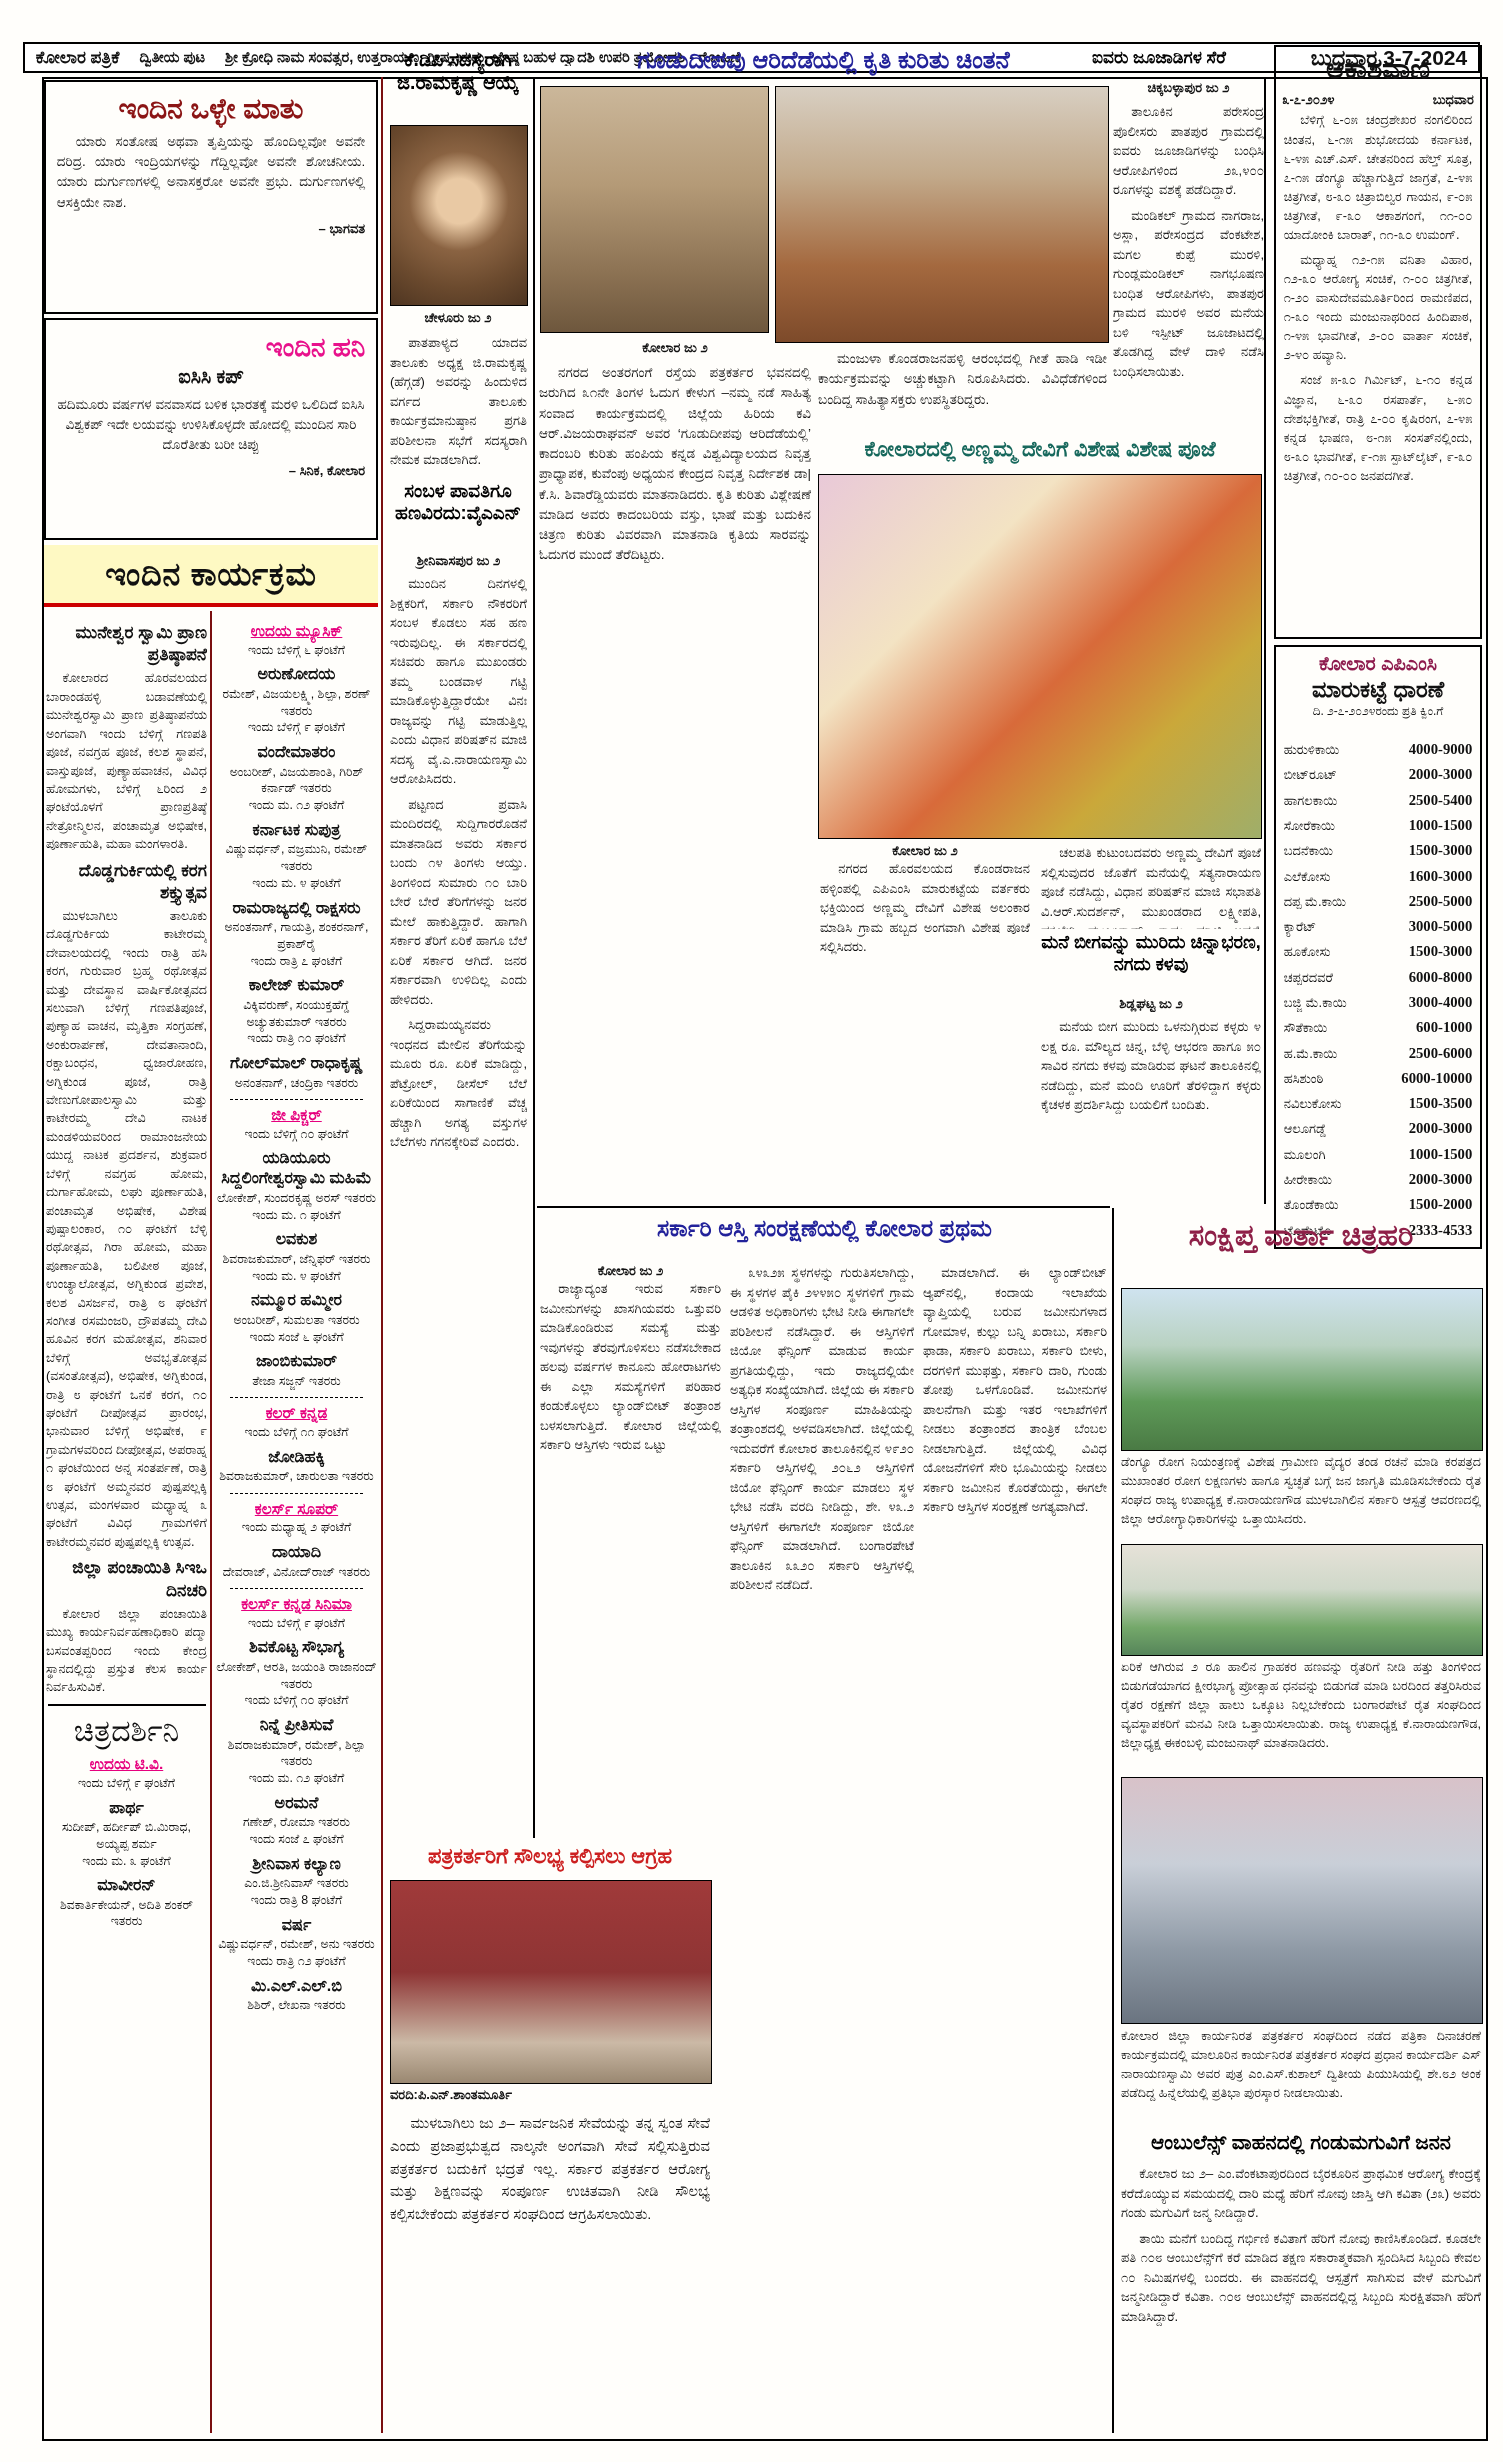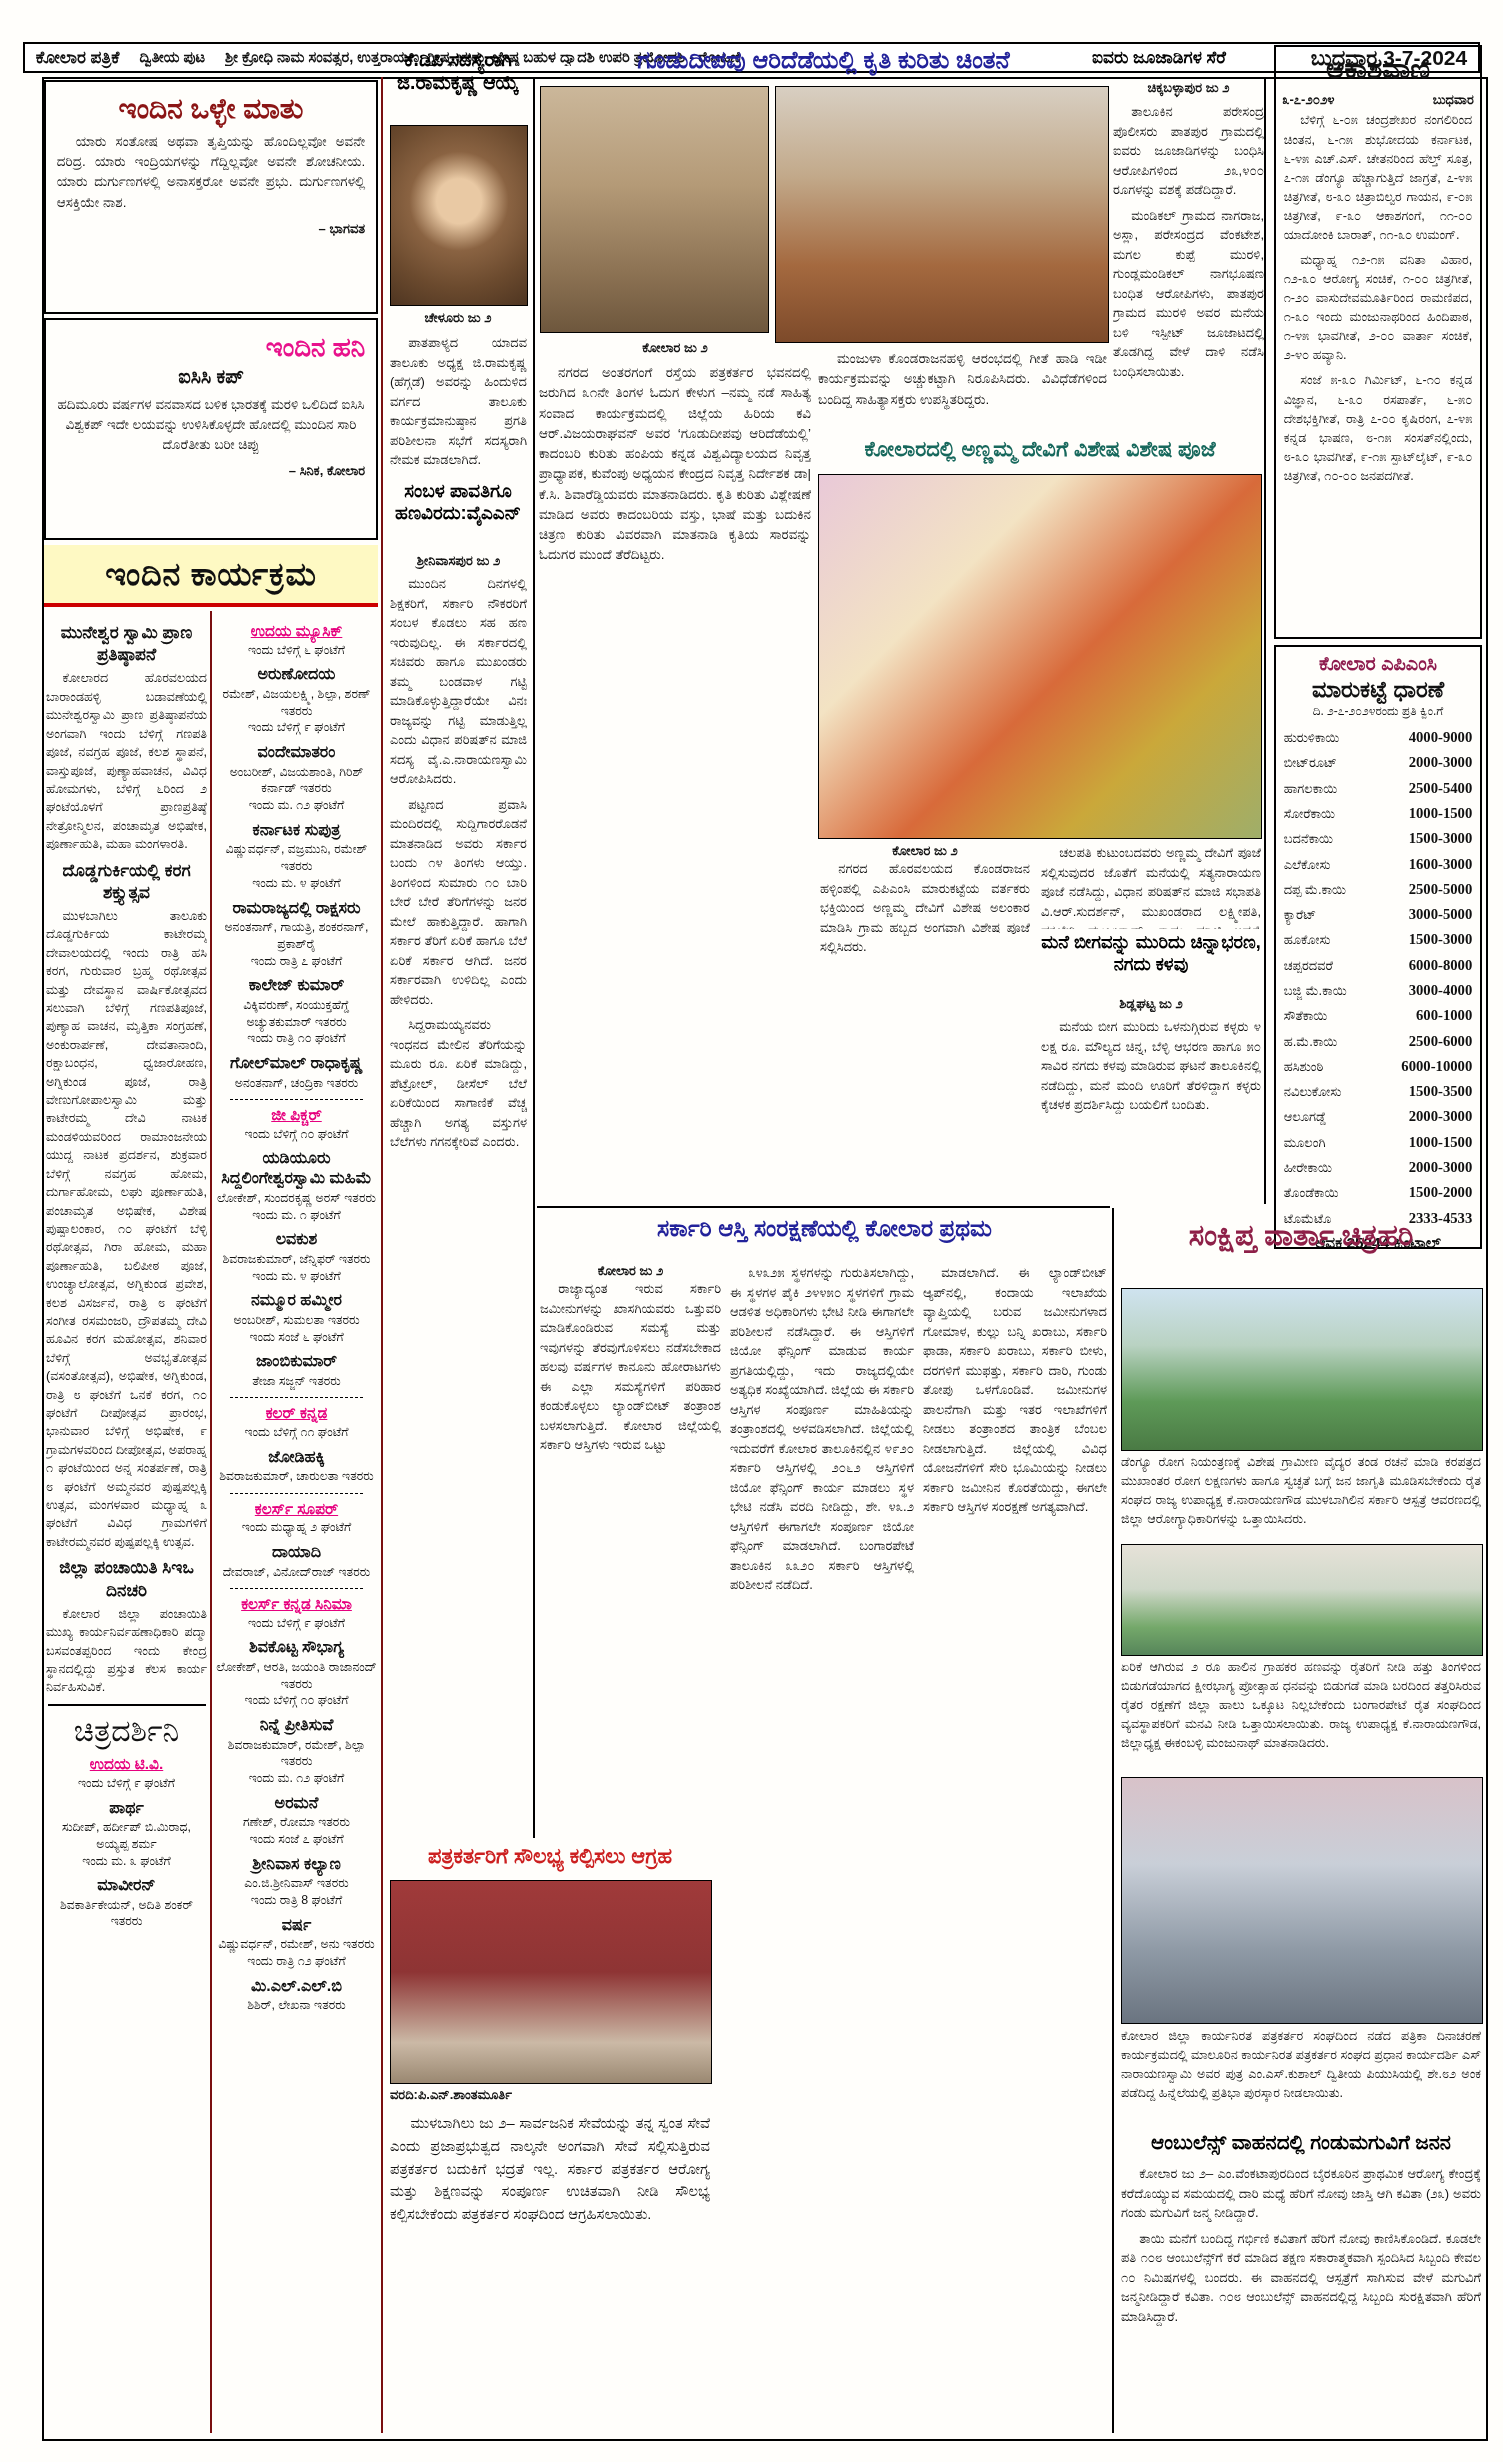--- a/index.html
+++ b/index.html
@@ -19,21 +19,21 @@
   .titleB{color:#e8128c;font-weight:bold;font-size:26px;text-align:right;margin:9.3px 0 3.1px;}
   .subB{font-weight:bold;font-size:19.3px;text-align:center;margin:3.1px 0 6.2px;}
   .bodytxt{font-size:13.5px;line-height:1.5;text-align:justify;}
   .indent{text-indent:1.4em;}
   .attrib{text-align:right;font-weight:bold;font-size:13px;margin-top:7.7px;}
   .boxpad{padding:3.1px 10.8px;}
   .banner{background:#fef9c3;border-bottom:4.6px solid #cc0000;display:flex;align-items:center;justify-content:center;}
   .banner-text{font-weight:bold;font-size:32px;letter-spacing:0.8px;}
   
   .li-heading1{font-weight:normal;font-size:30px;text-align:center;margin:7.7px 0 3.1px;}
-  .li-heading2{font-weight:bold;font-size:17px;text-align:center;line-height:1.3;margin:6.2px 0 3.1px;}
+  .li-heading2{font-weight:bold;font-size:17px;text-align:right;line-height:1.3;margin:6.2px 0 3.1px;}
   .li-body{font-size:12.7px;line-height:1.45;text-align:justify;text-indent:1.3em;margin-bottom:4.6px;}
   .li-channel{color:#e6007e;font-weight:bold;font-size:15.4px;text-align:center;text-decoration:underline;margin:6.2px 0 1.5px;}
   .li-movie{font-weight:bold;font-size:16px;text-align:center;line-height:1.25;margin:5.4px 0 1.5px;}
   .li-cast{font-size:12.4px;text-align:center;line-height:1.35;}
   .li-time{font-size:12.4px;text-align:center;line-height:1.4;margin-bottom:2.3px;}
   .li-divider{border-bottom:1.5px dashed #000;height:3.1px;margin:4.6px 14px;}
   .li-rule{border-top:2.3px double #000;margin:7.7px 1.5px;}
   
   .hl{font-weight:bold;text-align:center;line-height:1.2;}
   .hl-black{color:#000;}
@@ -51,21 +51,21 @@
   .ph-journalists{background:linear-gradient(180deg,#a03a3a 0%,#8e3434 45%,#cbb9a6 80%,#9a8871 100%);}
   .ph-green1{background:linear-gradient(180deg,#cfe3ef 0%,#b9d2c2 35%,#5e9a58 70%,#4a7a44 100%);}
   .ph-green2{background:linear-gradient(180deg,#e6e2d8 0%,#cfd8c9 40%,#74a86a 75%,#56855a 100%);}
   .ph-award{background:linear-gradient(180deg,#d8c2c9 0%,#c9cfd8 35%,#8f9aa6 70%,#6a7480 100%);}
   
   .akash-title{font-weight:bold;font-size:28px;text-align:center;margin:6.2px 0;}
   .akash-dateline{display:flex;justify-content:space-between;font-size:13px;font-weight:bold;padding:0 6.2px 3.1px;}
   .akash-body{font-size:12.7px;line-height:1.5;text-align:justify;padding:0 7.7px;}
   .mkt-t1{color:#8e1c4e;font-weight:bold;font-size:19.3px;text-align:center;margin-top:6.2px;}
   .mkt-t2{font-weight:bold;font-size:22.4px;text-align:center;margin:1.5px 0;}
-  .mkt-date{font-size:12px;text-align:center;margin-bottom:7px;}
+  .mkt-date{font-size:12px;text-align:center;margin-bottom:19px;}
   .mkt-rows{padding:0 7.7px;}
   .mkt-row{display:flex;justify-content:space-between;align-items:baseline;font-size:13px;line-height:1.72;}
   .mkt-name{white-space:nowrap;}
   .mkt-range{font-weight:bold;font-size:14.7px;font-family:"Liberation Serif",serif;}
   .mkt-footer{font-weight:bold;font-size:15.4px;text-align:center;margin-top:3.1px;}
   .vline{position:absolute;}
   .v-maroon{background:#7a0f0f;width:2.3px;}
   .v-black{background:#000;width:1.5px;}
   .h-black{background:#000;height:1.5px;}
   .cap-left{font-weight:bold;font-size:13px;}

